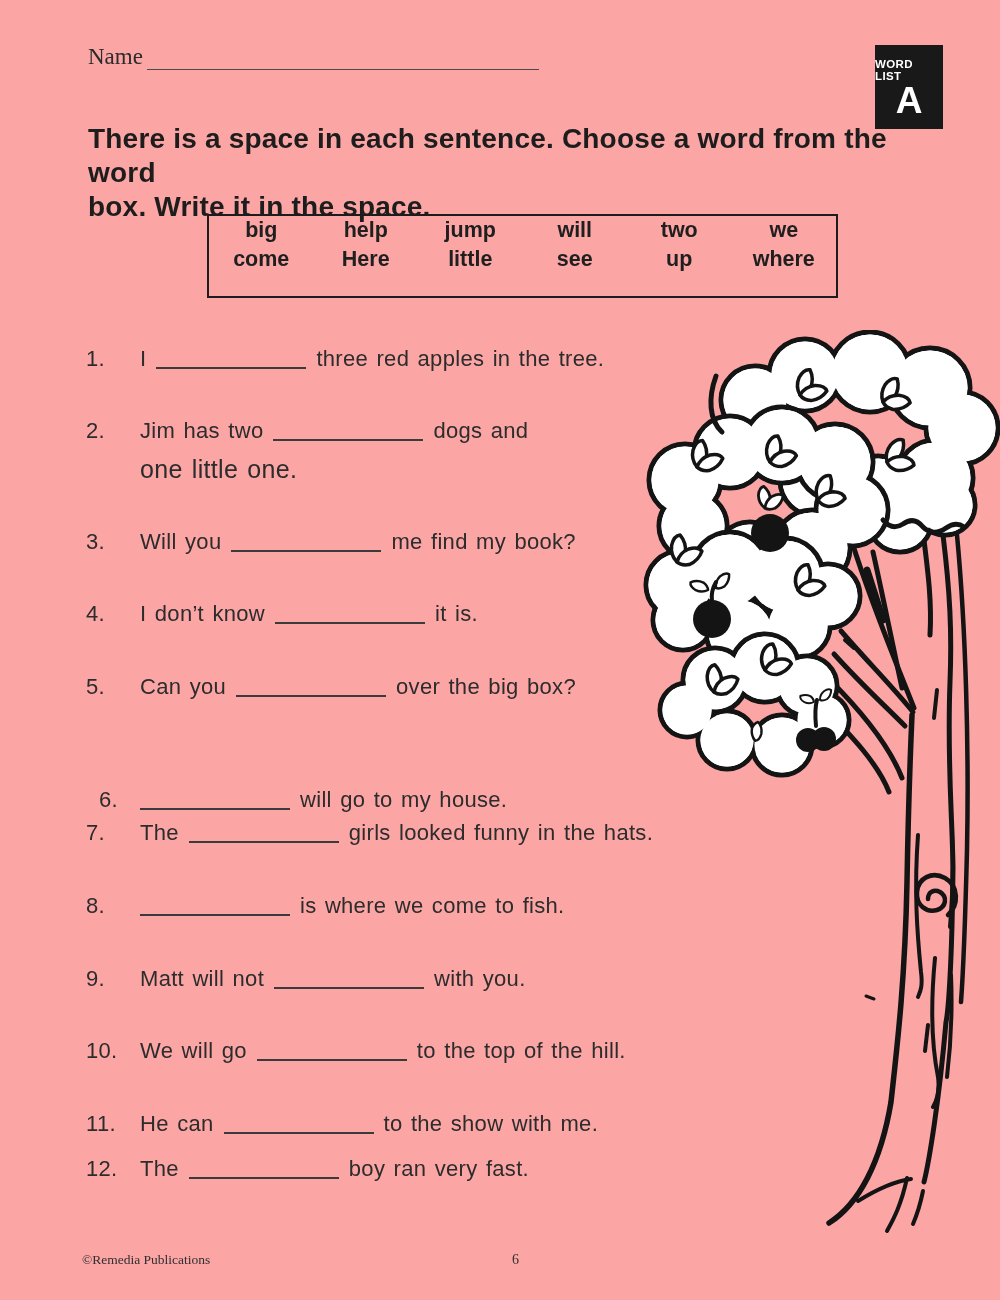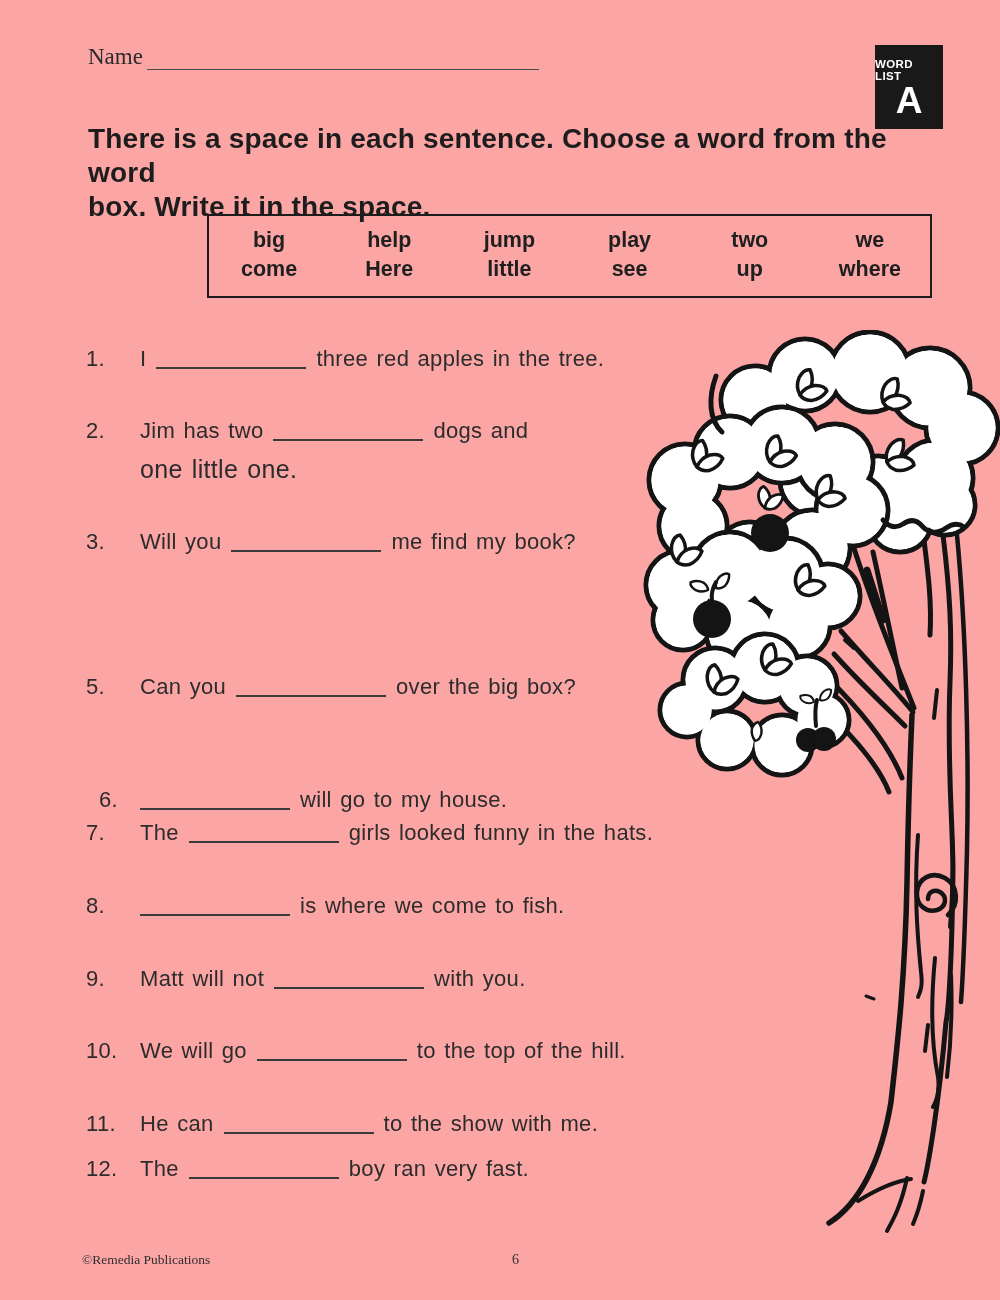--- a/index.html
+++ b/index.html
@@ -11,22 +11,22 @@
   .name-line{position:absolute;left:147px;top:69px;width:392px;border-bottom:1.8px solid #4a4a4a;}
   
   .badge{position:absolute;left:875px;top:45px;width:68px;height:84px;background:#191919;
          display:flex;flex-direction:column;align-items:center;justify-content:center;}
   .badge-top{color:#fff;font-size:11.5px;font-weight:bold;letter-spacing:.4px;margin-top:4px;}
   .badge-letter{color:#fff;font-size:37px;font-weight:bold;line-height:1.05;}
   
   .instructions{position:absolute;left:88px;top:122px;width:800px;font-size:28px;
                 font-weight:bold;line-height:34px;color:#1d1d1d;letter-spacing:.2px;}
   
-  .wordbox{position:absolute;left:207px;top:214px;width:725px;height:84px;
-           border:2.2px solid #1c1c1c;box-sizing:border-box;padding-top:10px;}
+  .wordbox{position:absolute;left:207px;top:214px;width:631px;height:84px;
+           border:2.2px solid #1c1c1c;box-sizing:border-box;}
   .wb-row{display:grid;grid-template-columns:repeat(6,1fr);text-align:center;
           font-size:21.5px;font-weight:bold;line-height:29px;color:#1f1f1f;}
   
   .s-row{position:absolute;left:86px;width:640px;font-size:22px;color:#2c2c2c;
          letter-spacing:.3px;word-spacing:2px;white-space:nowrap;}
   .s-row .num{display:inline-block;width:54px;}
   .s-row.indent .num{width:54px;padding-left:13px;box-sizing:border-box;}
   .frag.before:not(:empty){margin-right:10px;}
   .blank{display:inline-block;width:150px;border-bottom:2px solid #3a3a3a;
          height:18px;margin-right:10px;position:relative;top:3px;}
@@ -58,21 +58,21 @@
   <div class="instructions">
     <span>There is a space in each sentence.  Choose a word from the word</span><br>
     <span>box. Write it in the space.</span>
   </div>
 
   <div class="wordbox">
     <div class="wb-row">
       <span>big</span>
       <span>help</span>
       <span>jump</span>
-      <span>play</span>
+      <span>will</span>
       <span>two</span>
       <span>we</span>
     </div>
     <div class="wb-row">
       <span>come</span>
       <span>Here</span>
       <span>little</span>
       <span>see</span>
       <span>up</span>
       <span>where</span>
@@ -81,20 +81,23 @@
 
   <div class="s-row" style="top:346px">
     <span class="num">1.</span><span class="frag before">I</span><span class="blank"></span><span class="frag after">three red apples in the tree.</span>
   </div>
   <div class="s-row" style="top:418px">
     <span class="num">2.</span><span class="frag before">Jim has two</span><span class="blank"></span><span class="frag after">dogs and</span>
   </div>
   <div class="s-line2">one little one.</div>
   <div class="s-row" style="top:529px">
     <span class="num">3.</span><span class="frag before">Will you</span><span class="blank"></span><span class="frag after">me find my book?</span>
+  </div>
+  <div class="s-row" style="top:601px">
+    <span class="num">4.</span><span class="frag before">I don’t know</span><span class="blank"></span><span class="frag after">it is.</span>
   </div>
   <div class="s-row" style="top:674px">
     <span class="num">5.</span><span class="frag before">Can you</span><span class="blank"></span><span class="frag after">over the big box?</span>
   </div>
   <div class="s-row indent" style="top:787px">
     <span class="num">6.</span><span class="frag before"></span><span class="blank"></span><span class="frag after">will go to my house.</span>
   </div>
   <div class="s-row" style="top:820px">
     <span class="num">7.</span><span class="frag before">The</span><span class="blank"></span><span class="frag after">girls looked funny in the hats.</span>
   </div>

